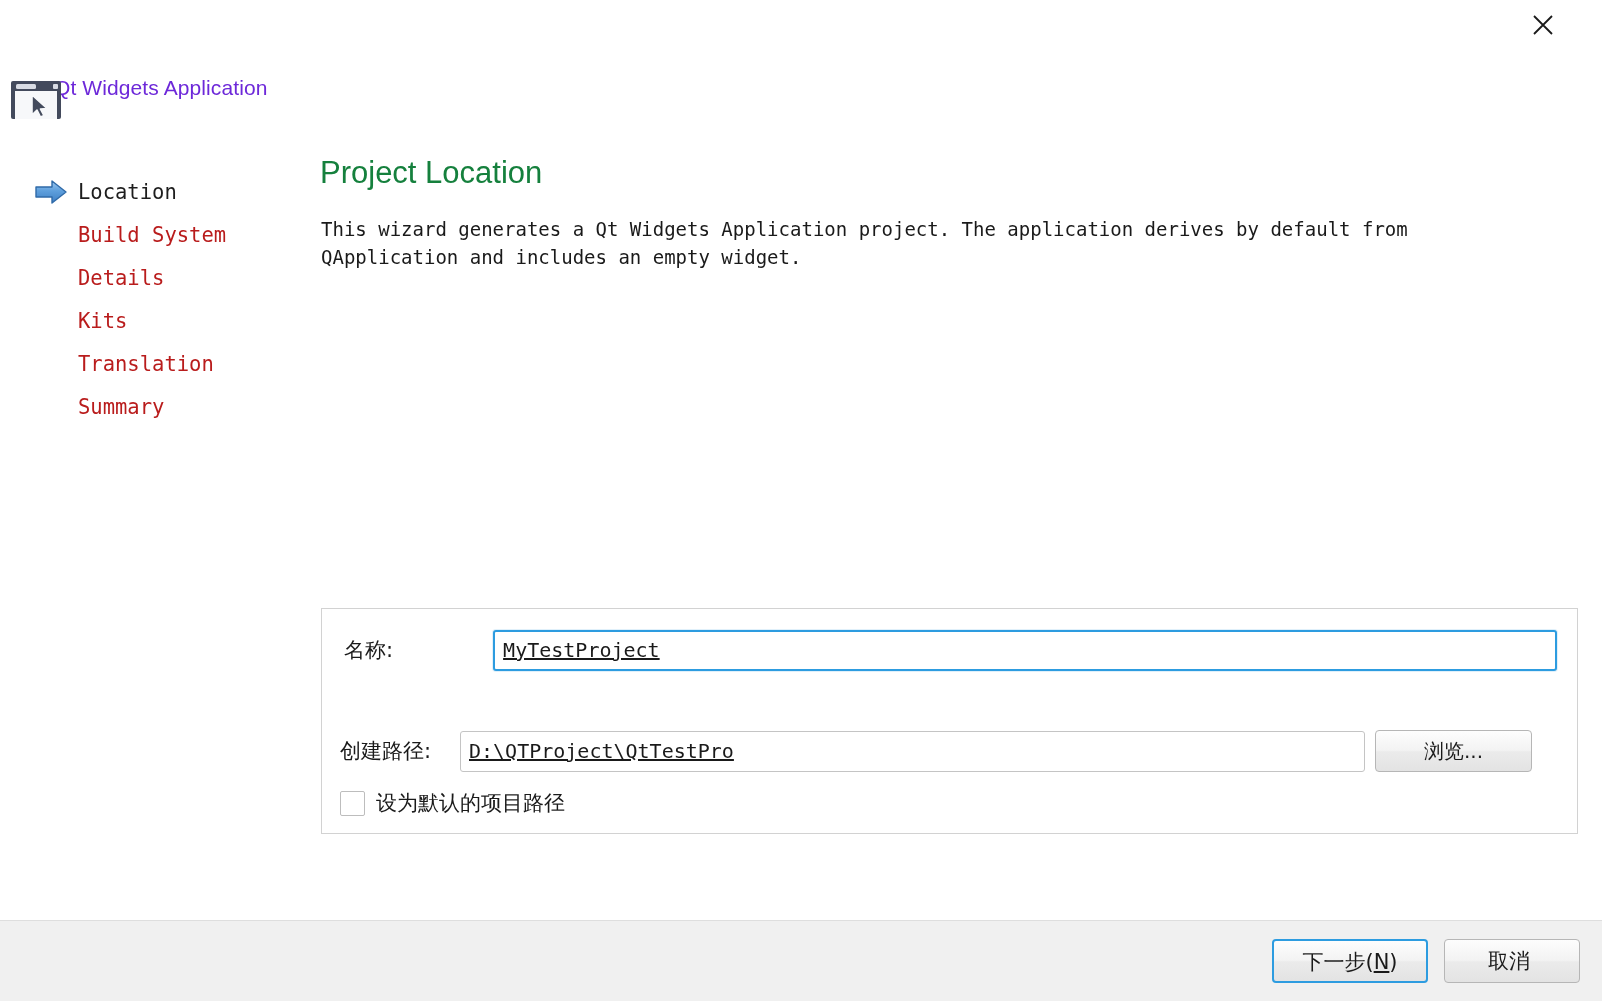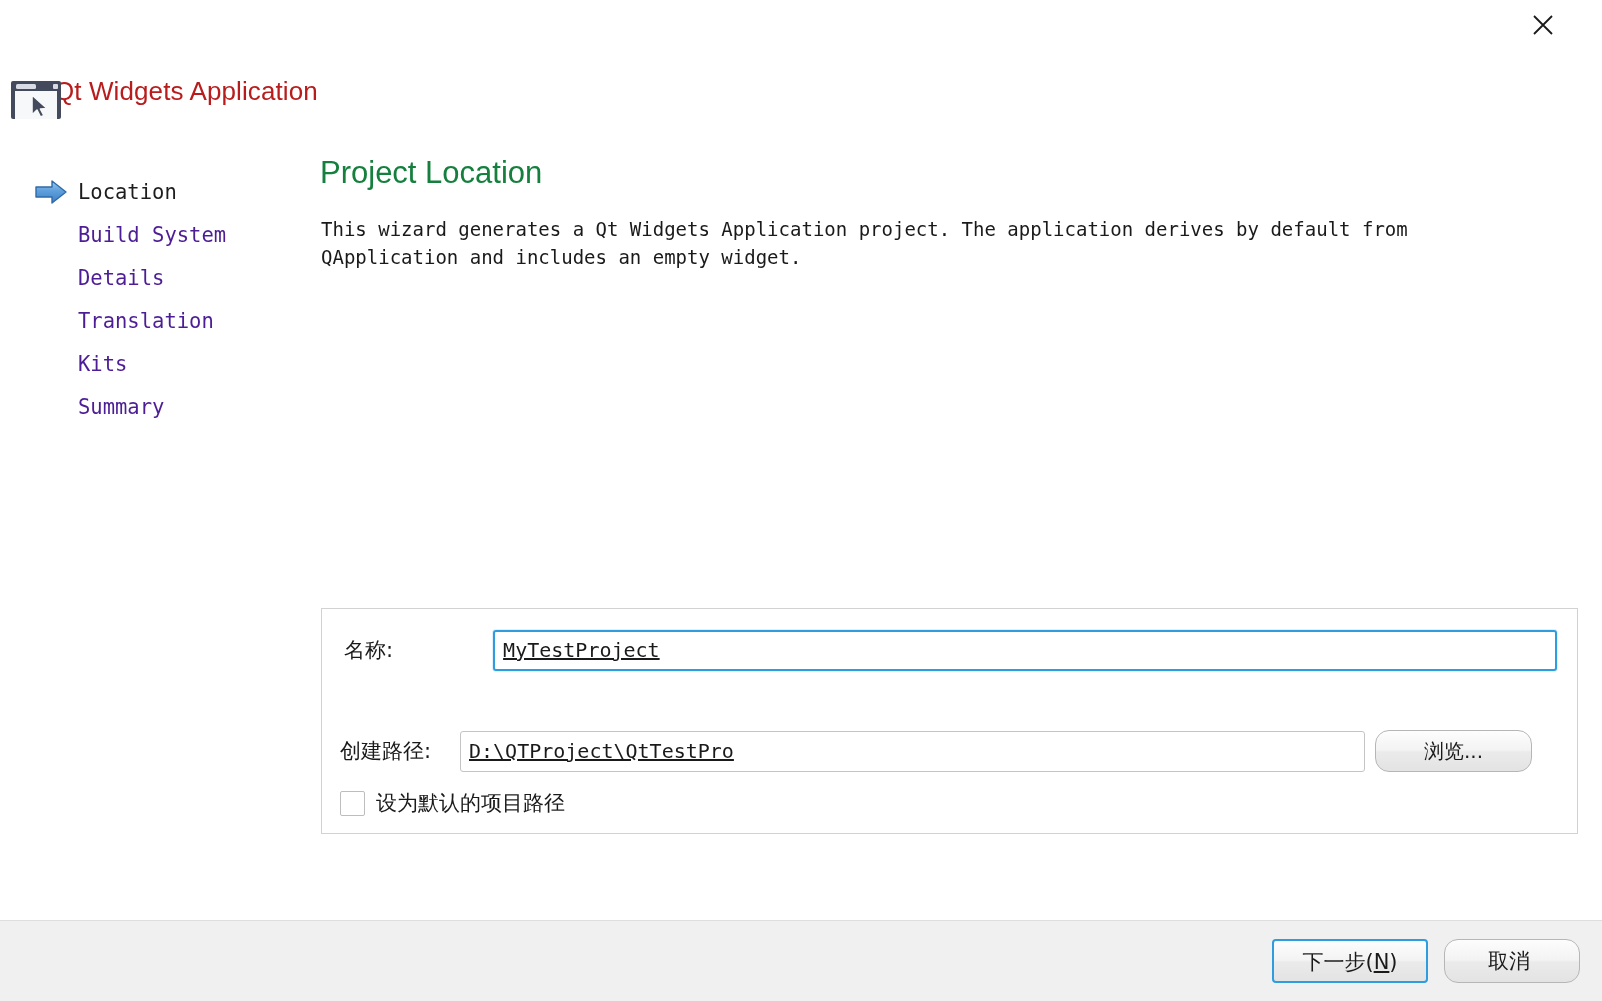--- a/index.html
+++ b/index.html
@@ -41,22 +41,22 @@
     justify-content: center;
     cursor: pointer;
     color: #1a1a1a;
   }
   #close-button svg { display: block; }
 
   #window-title {
     position: absolute;
     left: 54px;
     top: 76px;
-    font-size: 26px;
-    color: #b91c1c;
+    font-size: 21px;
+    color: #6d28d9;
     letter-spacing: 0.1px;
     white-space: nowrap;
   }
 
   #window-icon {
     position: absolute;
     left: 8px;
     top: 75px;
     width: 56px;
     height: 44px;
@@ -79,21 +79,21 @@
   }
 
   .step {
     position: relative;
     height: 43px;
     display: flex;
     align-items: center;
     padding-left: 78px;
     font-family: "DejaVu Sans Mono", "Liberation Mono", monospace;
     font-size: 20.5px;
-    color: #4c1d95;
+    color: #b91c1c;
     white-space: nowrap;
   }
   .step.active { color: #1d1d1d; }
 
   .step-arrow {
     position: absolute;
     left: 34px;
     top: 50%;
     transform: translateY(-50%);
     width: 34px;
@@ -183,21 +183,21 @@
 
   #input-name { width: 1072px; }
   #input-path { width: 905px; }
 
   .push-button {
     font-family: "DejaVu Sans", "Liberation Sans", sans-serif;
     font-size: 20px;
     color: #1a1a1a;
     background: linear-gradient(to bottom, #fdfdfd 0%, #f3f3f3 48%, #ebebeb 52%, #e3e3e3 100%);
     border: 1px solid #b6b6b6;
-    border-radius: 14px;
+    border-radius: 4px;
     padding: 0 14px;
     height: 42px;
     line-height: 40px;
     cursor: pointer;
     white-space: nowrap;
     box-sizing: border-box;
   }
 
   #browse-button {
     position: absolute;
@@ -306,26 +306,26 @@
         <span>Build System</span>
       </div>
 
       <div class="step">
 
         <span>Details</span>
       </div>
 
       <div class="step">
 
+        <span>Kits</span>
+      </div>
+
+      <div class="step">
+
         <span>Translation</span>
-      </div>
-
-      <div class="step">
-
-        <span>Kits</span>
       </div>
 
       <div class="step">
 
         <span>Summary</span>
       </div>
     </div>
 
     <div id="content">
 

